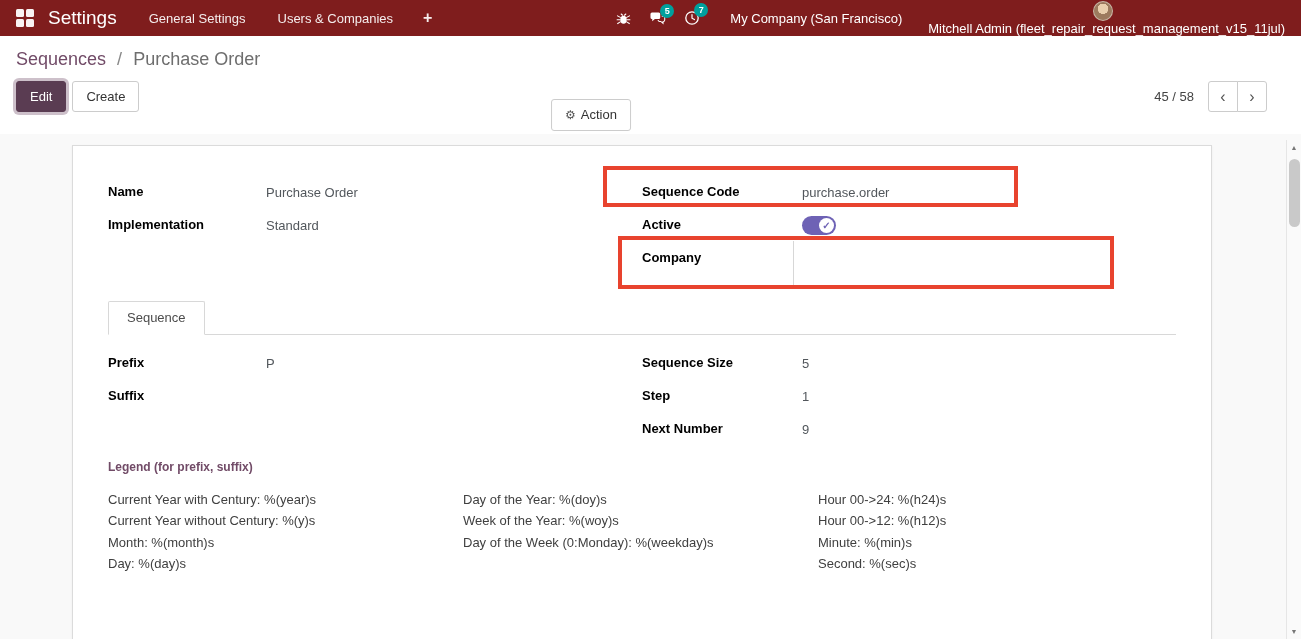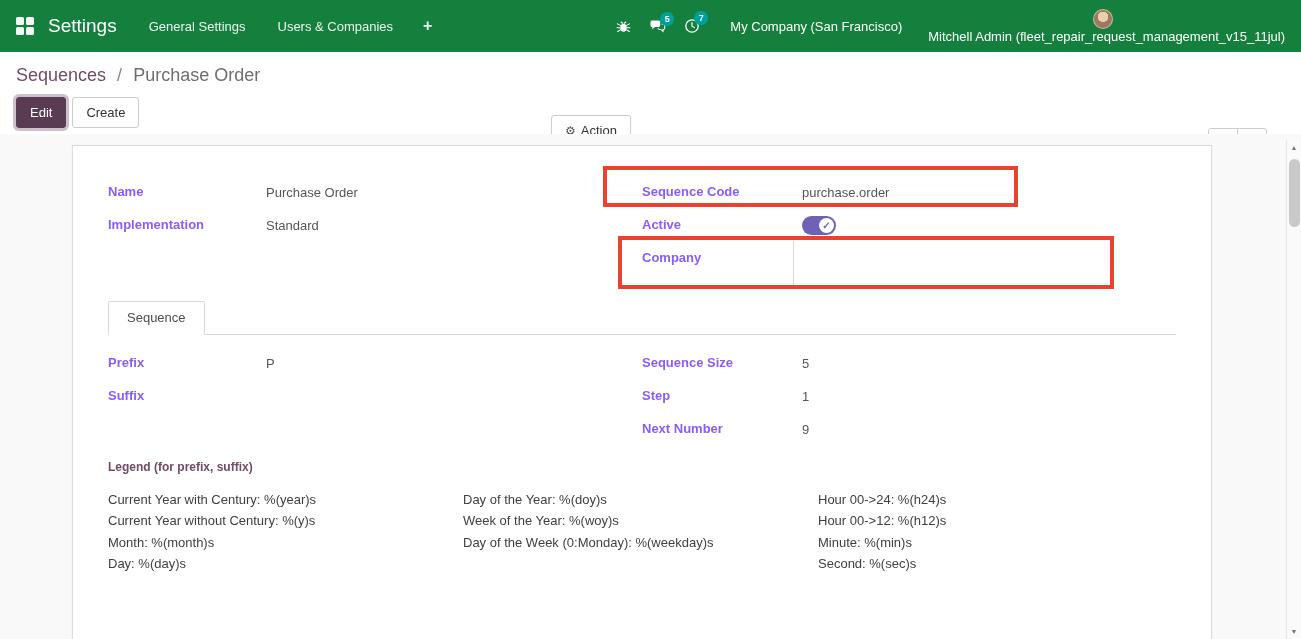--- a/index.html
+++ b/index.html
@@ -7,21 +7,21 @@
   body {
     font-family: "Liberation Sans", sans-serif;
     position: relative;
     background:#fff;
     overflow:hidden;
     color:#222;
   }
 
   
   .navbar {
-    height:52px; background:#15803d; color:#fff;
+    height:36px; background:#7f1d1d; color:#fff;
     display:flex; justify-content:space-between; align-items:center;
     padding:0 16px; position:relative; z-index:10;
   }
   .nav-left, .nav-right { display:flex; align-items:center; }
   .apps-icon { display:grid; grid-template-columns:8px 8px; gap:2px; cursor:pointer; }
   .apps-icon span { width:8px; height:8px; background:#fff; border-radius:1.5px; opacity:.95; }
   .app-name { font-size:19px; margin-left:14px; font-weight:500; cursor:pointer; }
   .nav-item { font-size:13px; margin-left:32px; color:rgba(255,255,255,.92); cursor:pointer; }
   .nav-item.plus { font-size:16px; font-weight:bold; margin-left:30px; }
   .nav-icon { position:relative; margin-left:18px; display:flex; align-items:center; cursor:pointer; }
@@ -37,21 +37,21 @@
     background: radial-gradient(circle at 50% 38%, #e9cfae 0 36%, #9c7a5e 37% 100%);
     border:1px solid rgba(255,255,255,.45);
   }
 
   
   .breadcrumb-bar { height:45px; padding:13px 16px 8px; font-size:18px; background:#fff; }
   .bc-link { color:#714B67; cursor:pointer; }
   .bc-sep { color:#888; margin:0 6px; }
   .bc-current { color:#6e6e6e; }
 
-  .control-panel { height:43px; display:flex; align-items:flex-start; padding:0 16px 11px; position:relative; background:#fff;flex-direction:column; }
+  .control-panel { height:43px; display:flex; align-items:flex-start; padding:0 16px 11px; position:relative; background:#fff; }
   .cp-left { display:flex; gap:6px; }
   .btn {
     font-size:13px; padding:6px 13px; border:1px solid #ccc; background:#fff; color:#333;
     border-radius:3px; cursor:pointer; font-family:inherit; line-height:17px;
   }
   .btn.primary { background:#5a3c52; border-color:#5a3c52; color:#fff; box-shadow:0 0 0 3px rgba(113,75,103,.35); }
   .cp-center { position:absolute; left:591px; transform:translateX(-50%); top:18px; }
   .gear { margin-right:5px; font-size:12px; color:#555; }
   .cp-right { margin-left:auto; display:flex; align-items:center; gap:14px; margin-right:18px; }
   .pager-count { font-size:13px; color:#444; }
@@ -64,21 +64,21 @@
   .content { position:absolute; top:134px; left:0; right:0; bottom:0; background:#f9f9f9; overflow:hidden; }
   .sheet {
     margin:11px 0 0 72px; width:1140px; min-height:620px; background:#fff;
     border:1px solid #dbdbdb; box-shadow:0 1px 2px rgba(0,0,0,.06);
   }
   .sheet-inner { padding:33px 35px 20px; }
 
   .fgroup { display:grid; grid-template-columns:1fr 1fr; }
   .frow { display:flex; align-items:center; min-height:26px; margin-bottom:7px; }
   .frow.top { align-items:flex-start; }
-  .flabel { width:158px; font-weight:bold; font-size:13px; color:#8b5cf6; flex-shrink:0; line-height:1.65; }
+  .flabel { width:158px; font-weight:bold; font-size:13px; color:#000000; flex-shrink:0; line-height:1.65; }
   .fcol.right .flabel { width:160px; }
   .fvalue { font-size:13px; color:#52575c; }
 
   .toggle { width:34px; height:19px; border-radius:10px; background:#6e62b5; position:relative; cursor:pointer; display:inline-block; }
   .knob {
     position:absolute; top:2px; right:2px; width:15px; height:15px; background:#fff; border-radius:50%;
     color:#6e62b5; font-size:10px; line-height:15px; text-align:center; font-weight:bold;
   }
   .checkbox { width:13px; height:13px; border:1px solid #9a9a9a; border-radius:2px; background:#fff; display:inline-block; margin-top:3px; cursor:pointer; }
 

